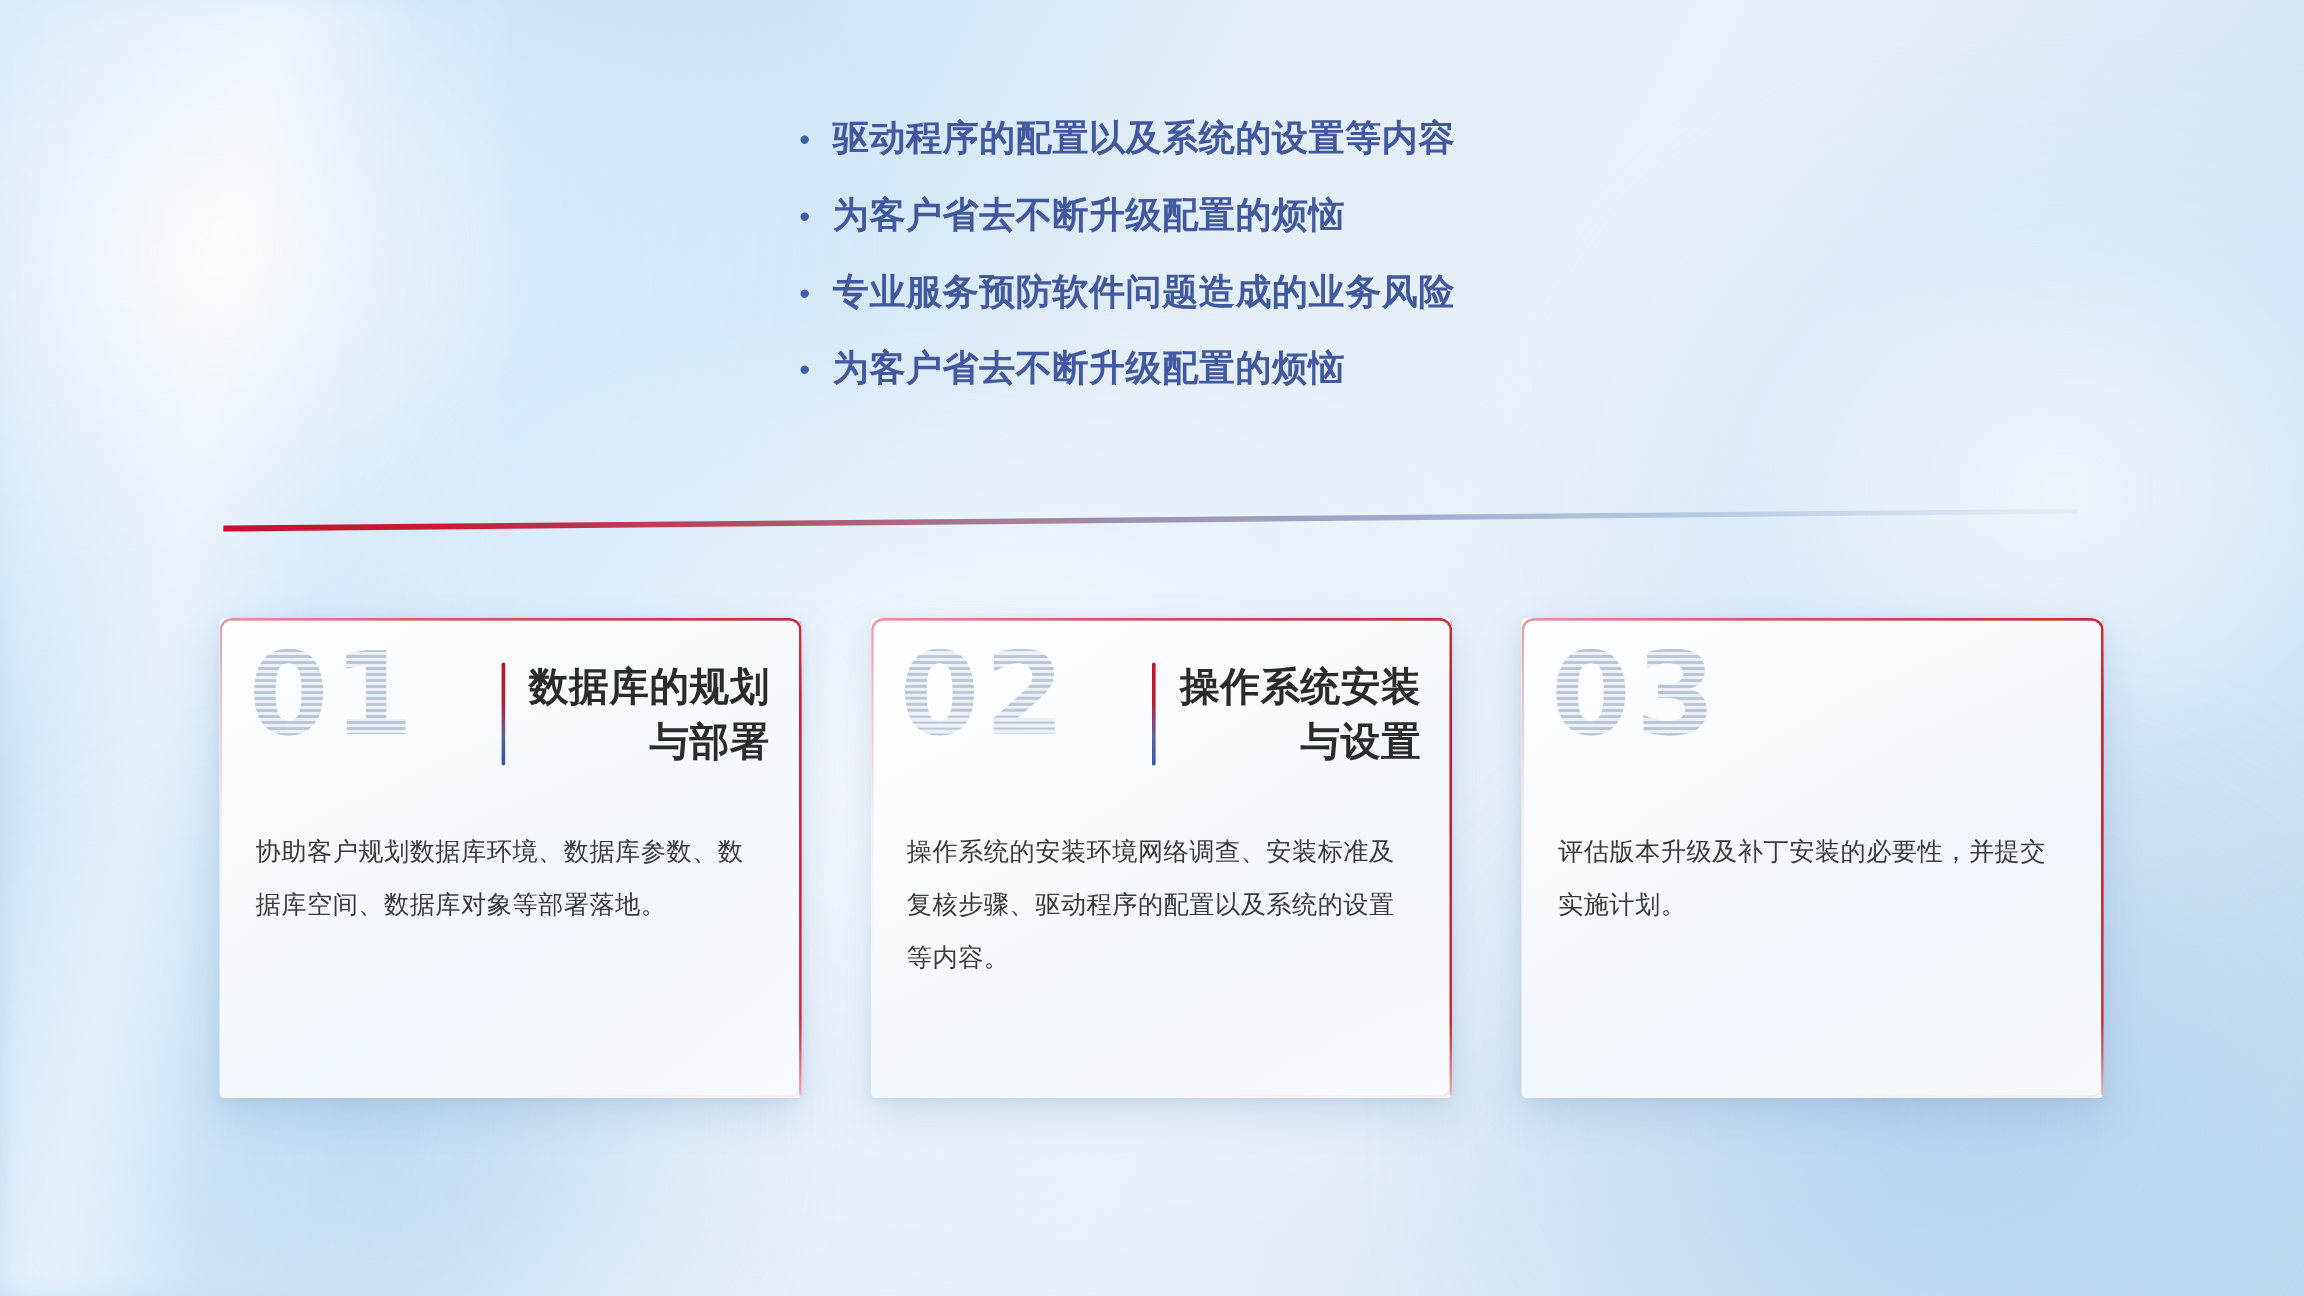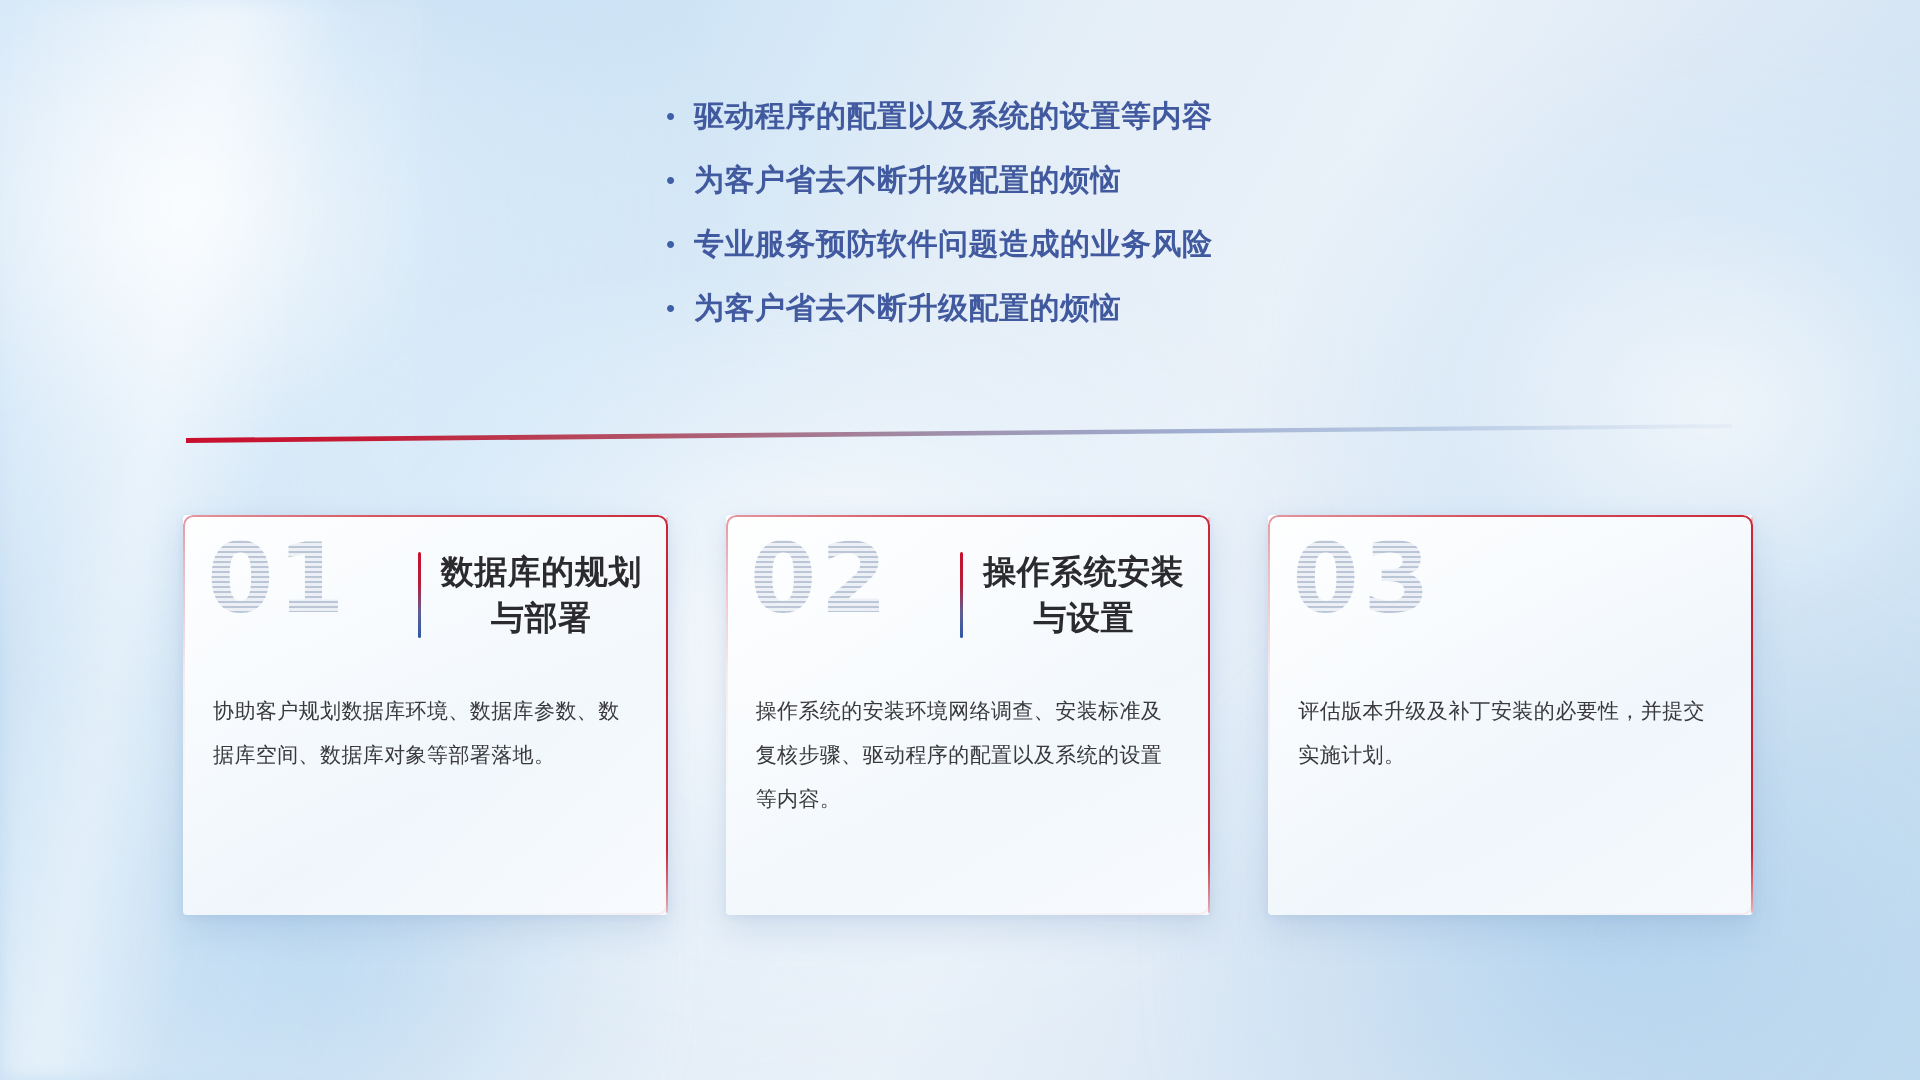--- a/index.html
+++ b/index.html
@@ -251,21 +251,21 @@
         #5f5f93 70%,
         #2f57a8 100%);
     flex: 0 0 3px;
   }
   .card-title {
     font-size: 33px;
     line-height: 46px;
     font-weight: 700;
     color: #2b2b2e;
     letter-spacing: 0.5px;
-    text-align: center;
+    text-align: right;
     white-space: pre-line;
   }
   .card-body {
     padding: 14px 30px 0 30px;
   }
   .card-desc {
     font-size: 21px;
     line-height: 44px;
     color: #3a3a3d;
     letter-spacing: 0.4px;

